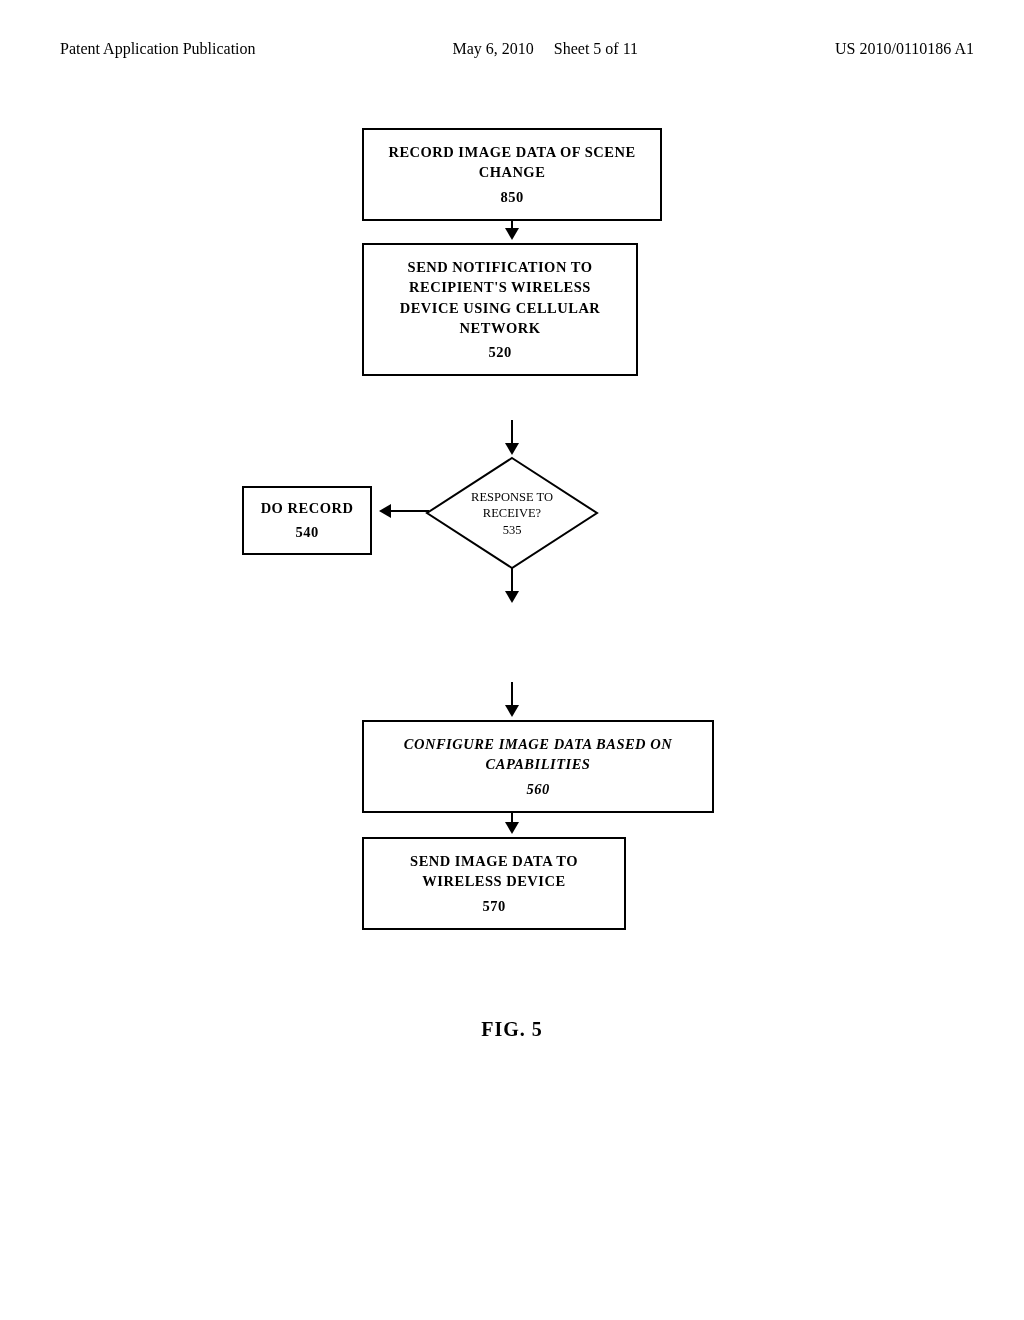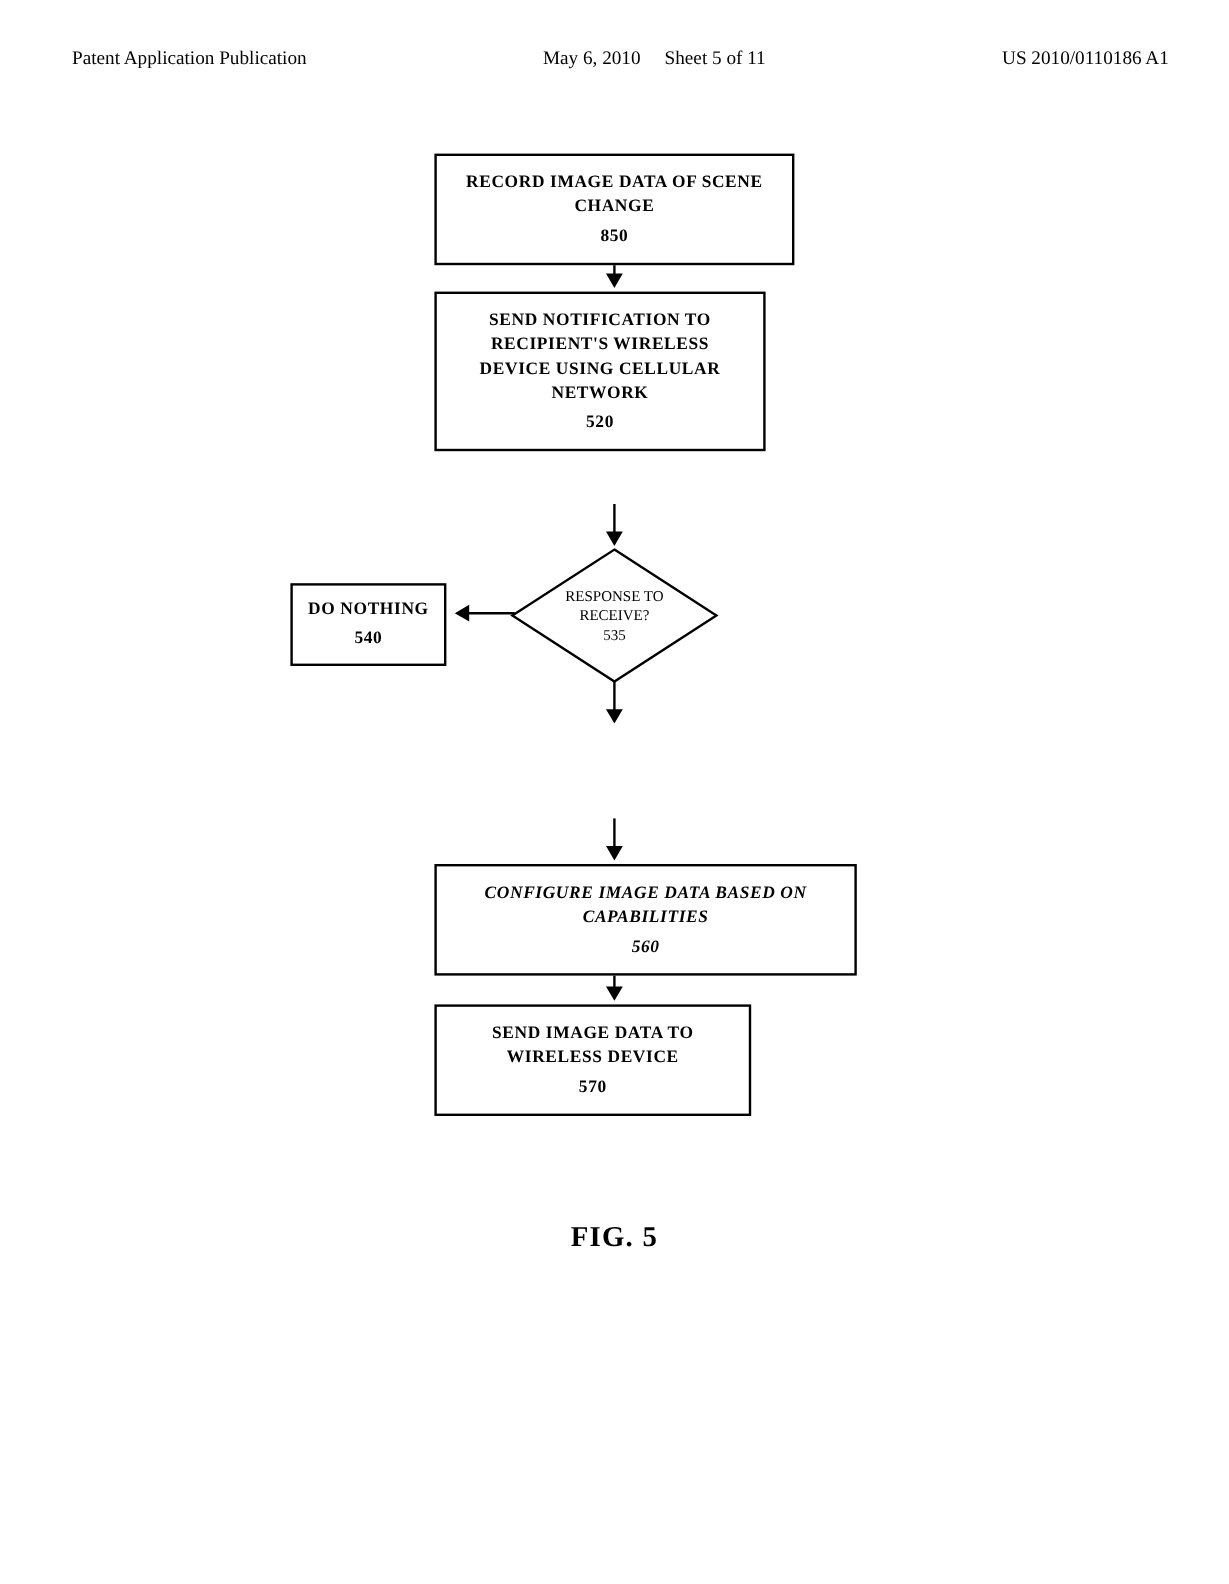--- a/index.html
+++ b/index.html
@@ -44,21 +44,21 @@
 
     .flow-box .step-num {
       display: block;
       margin-top: 4px;
     }
 
     
     .figure-label {
       text-align: center;
       margin-top: 60px;
-      font-size: 24px;
+      font-size: 20px;
       font-weight: bold;
       letter-spacing: 1px;
     }
 
     .flowchart-wrapper {
       position: relative;
       width: 580px;
       margin: 0 auto;
     }
 
@@ -135,21 +135,21 @@
         <polygon points="90,5 175,60 90,115 5,60" fill="white" stroke="black" stroke-width="2"></polygon>
       </svg>
       <div style="position:absolute;top:50%;left:50%;transform:translate(-50%,-50%);text-align:center;font-size:12.5px;font-weight:normal;line-height:1.3;width:140px;">
         <span>RESPONSE TO RECEIVE?</span><br>
         <span>535</span>
       </div>
     </div>
 
     <div style="position:absolute; top:368px; left:20px; width:130px;">
       <div class="flow-box" style="padding: 10px 8px;">
-        <span>DO NOTHING</span>
+        <span>DO RECORD</span>
         <span class="step-num">540</span>
       </div>
     </div>
 
 
     <div style="position:absolute; top:602px; left:140px; width:352px;font-style:italic;">
       <div class="flow-box">
         <span>CONFIGURE IMAGE DATA BASED ON CAPABILITIES</span>
         <span class="step-num">560</span>
       </div>

